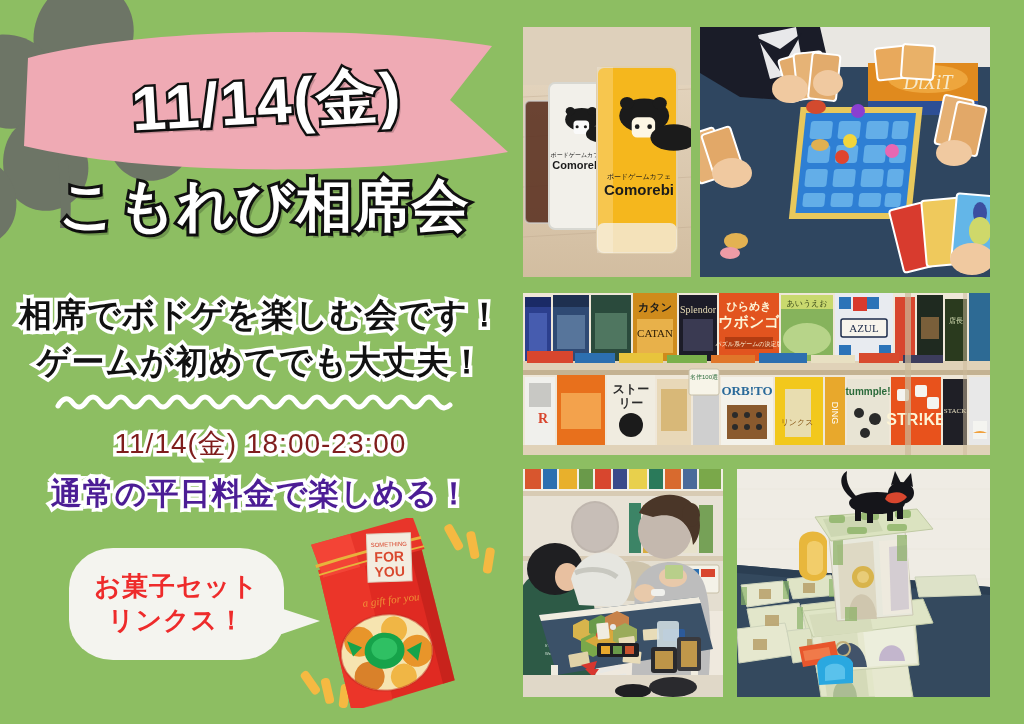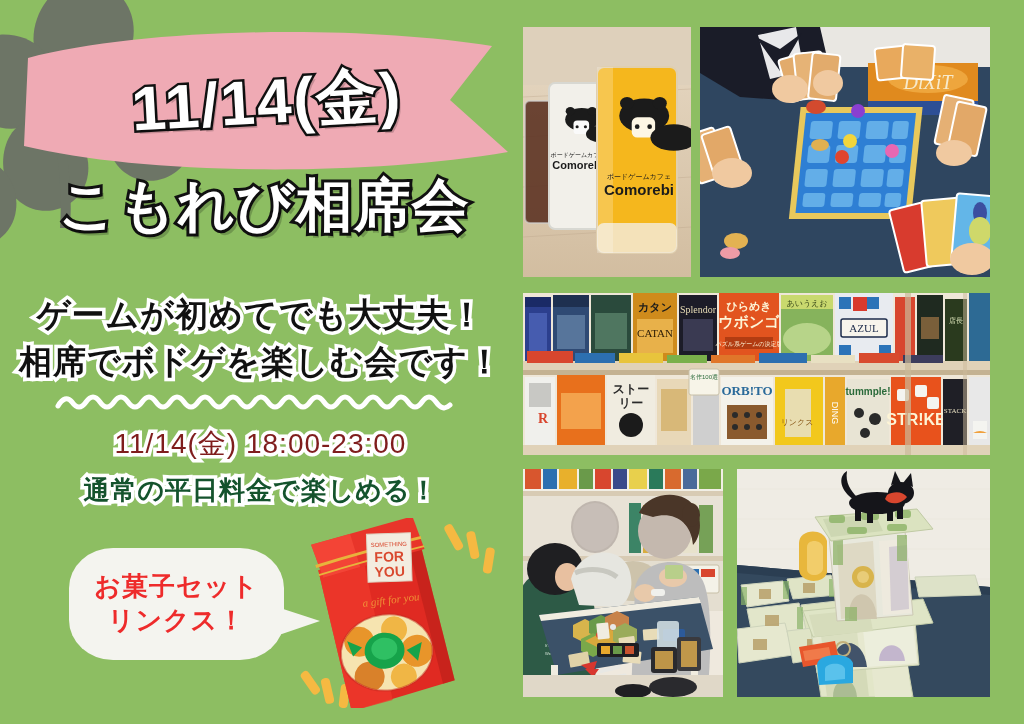--- a/index.html
+++ b/index.html
@@ -52,22 +52,22 @@
   .wave{position:absolute;left:55px;top:386px;width:400px;height:32px;}
 
   
   .schedule{position:absolute;left:8px;top:425px;width:505px;text-align:center;}
   .sched-time{
     font-size:28px;font-weight:normal;letter-spacing:1px;
     color:#7f1d1d;-webkit-text-stroke:7px #ffffff;paint-order:stroke fill;
   }
   .sched-price{
     margin-top:10px;
-    font-size:26px;font-weight:bold;letter-spacing:1px;
-    color:#14532d;-webkit-text-stroke:7px #ffffff;paint-order:stroke fill;
+    font-size:31px;font-weight:bold;letter-spacing:1px;
+    color:#4c1d95;-webkit-text-stroke:7px #ffffff;paint-order:stroke fill;
   }
 
   
   .bubble-wrap{position:absolute;left:69px;top:548px;width:250px;height:112px;}
   .bubble-body{
     position:absolute;left:0;top:0;width:215px;height:112px;
     background:#f4f4ef;border-radius:44px/40px;
   }
   .bubble-tail{position:absolute;left:205px;top:56px;width:46px;height:34px;}
   .bubble-text{
@@ -111,22 +111,22 @@
   <div class="ribbon-wrap">
     <svg viewBox="0 0 490 160" xmlns="http://www.w3.org/2000/svg" style="position:absolute;left:0;top:0;width:490px;height:160px;">
       <path d="M6 36 C120 6 330 2 470 24 L428 78 L486 130 C330 156 118 152 2 124 Z" fill="#efaab4"></path>
     </svg>
     <div class="ribbon-date">11/14(金)</div>
   </div>
 
   <div class="main-title">こもれび相席会</div>
 
   <div class="sub-lines">
+    <div class="sub-line">相席でボドゲを楽しむ会です！</div>
     <div class="sub-line">ゲームが初めてでも大丈夫！</div>
-    <div class="sub-line">相席でボドゲを楽しむ会です！</div>
   </div>
 
   <div class="wave">
     <svg viewBox="0 0 400 32" xmlns="http://www.w3.org/2000/svg" preserveAspectRatio="none">
       <path d="M3 20 Q10 8 17 16 Q24 26 31 16 Q38 6 45 16 Q52 26 59 16 Q66 6 73 16 Q80 26 87 16 Q94 6 101 16 Q108 26 115 16 Q122 6 129 16 Q136 26 143 16 Q150 6 157 16 Q164 26 171 16 Q178 6 185 16 Q192 26 199 16 Q206 6 213 16 Q220 26 227 16 Q234 6 241 16 Q248 26 255 16 Q262 6 269 16 Q276 26 283 16 Q290 6 297 16 Q304 26 311 16 Q318 6 325 16 Q332 26 339 16 Q346 6 353 16 Q360 26 367 16 Q374 6 381 16 Q388 26 395 19" fill="none" stroke="#ffffff" stroke-width="5" stroke-linecap="round"></path>
     </svg>
   </div>
 
   <div class="schedule">
     <div class="sched-time">11/14(金) 18:00-23:00</div>

